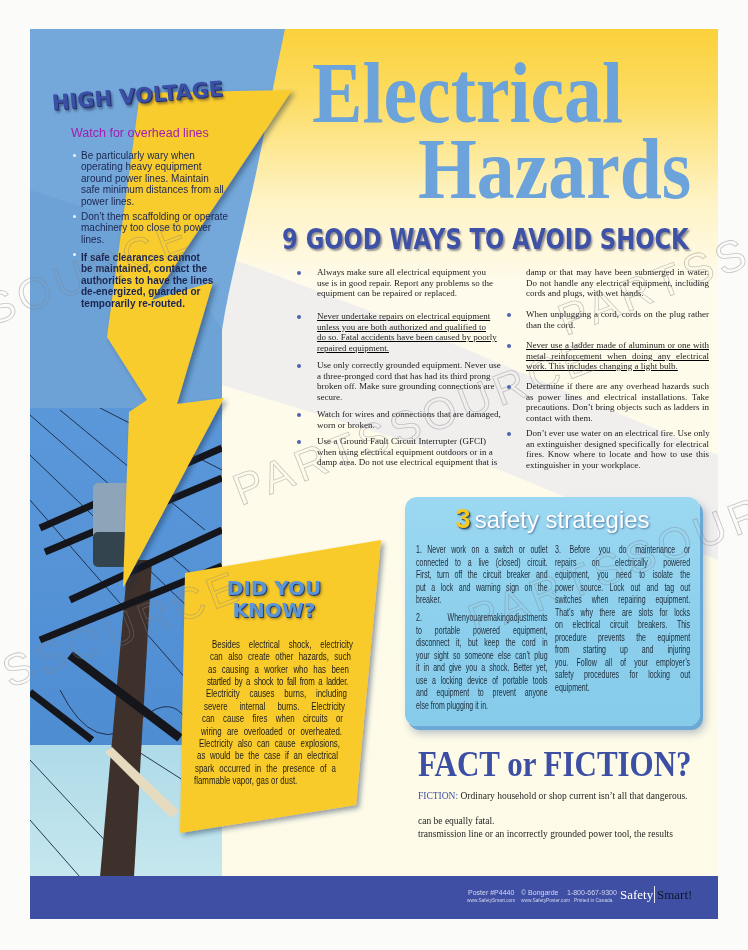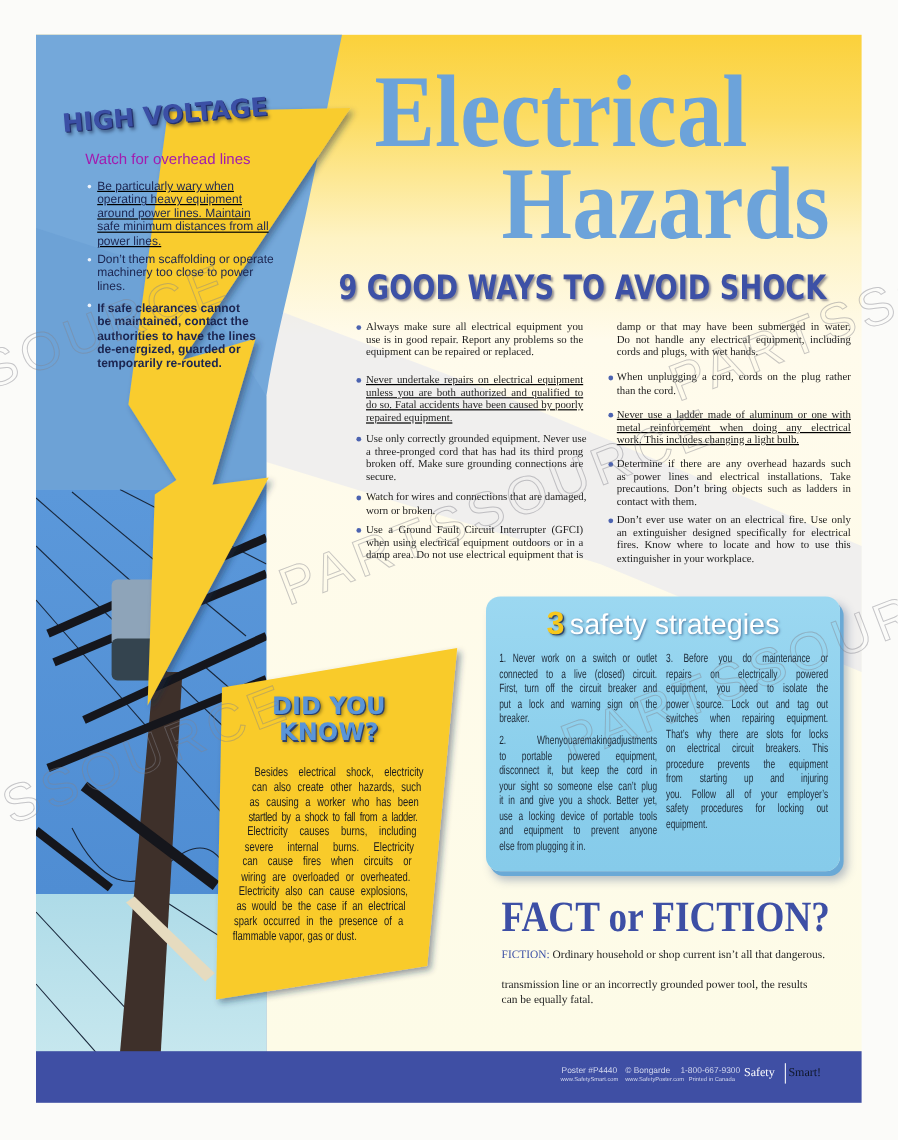--- a/index.html
+++ b/index.html
@@ -11,21 +11,21 @@
   .heavy{position:absolute;font-family:"DejaVu Sans",sans-serif;font-weight:bold;white-space:nowrap;}
   .hv-heading{left:52px;top:93px;font-size:21px;line-height:21px;color:#3b4fa5;text-shadow:1px 1px 0 #23306a,2px 3px 3px rgba(0,0,30,0.45);transform:rotate(-4.8deg);transform-origin:0 50%;}
   .hv-sub{position:absolute;left:71px;top:126px;font-size:12.5px;line-height:14px;color:#a21caf;white-space:nowrap;}
   .hv-block{position:absolute;left:81px;}
   .hv-line{font-size:10px;line-height:11.4px;color:#1b2550;white-space:nowrap;}
   .hv-dot{position:absolute;left:73px;width:3px;height:3px;border-radius:50%;background:#eef3fb;}
   .gw-heading{left:282px;top:226px;font-size:28px;line-height:28px;color:#3d51a6;text-shadow:2px 2px 2px rgba(20,20,60,0.45);transform:scaleX(0.81);transform-origin:left top;}
   .gw-item{position:absolute;}
   .gw-item.left{left:305px;width:181px;}
   .gw-item.right{left:514px;width:195px;}
-  .gw-line{font-family:"Liberation Serif",serif;font-size:9px;line-height:10.5px;color:#1c1c1c;white-space:nowrap;text-align:justify;text-align-last:justify;}
+  .gw-line{font-family:"Liberation Serif",serif;font-size:9px;line-height:10.5px;color:#1c1c1c;white-space:nowrap;text-align:justify;text-align-last:justify;margin-left:12px;}
   .gw-line.last{text-align-last:left;}
   .gw-dot{position:absolute;width:4px;height:4px;border-radius:50%;background:#4c63b0;}
   
   .ss-box{position:absolute;left:405px;top:497px;width:295px;height:229px;border-radius:12px;background:linear-gradient(180deg,#9cd8f1 0%,#8bcfec 60%,#86cbea 100%);box-shadow:3px 4px 0 #6aa9d6,5px 7px 8px rgba(40,70,120,0.35);}
   .ss-title{position:absolute;left:405px;top:504px;width:295px;text-align:center;line-height:30px;white-space:nowrap;}
   .ss-num{font-size:27px;font-weight:bold;color:#f6c81c;text-shadow:1px 1px 0 #2a4470,2px 2px 2px rgba(0,0,0,0.4);}
   .ss-text{font-size:24px;color:#ffffff;text-shadow:1px 1px 2px rgba(30,60,110,0.6);}
   .ss-col{position:absolute;top:544px;transform:scaleX(0.7);transform-origin:left top;}
   .ss-line{font-size:10px;line-height:12.5px;color:#1e2a38;white-space:nowrap;text-align:justify;text-align-last:justify;}
   .ss-line.last{text-align-last:left;}
@@ -36,21 +36,21 @@
   .dyk-line.tight{letter-spacing:-0.35px;}
   
   .fof-title{position:absolute;left:418px;top:746px;font-family:"Liberation Serif",serif;font-weight:bold;font-size:36px;line-height:36px;color:#3d4fa5;white-space:nowrap;transform:scaleX(0.86);transform-origin:left top;}
   .fof-text{position:absolute;left:418px;font-family:"Liberation Serif",serif;font-size:9.5px;line-height:12.5px;color:#1e1e1e;white-space:nowrap;}
   .fof-label{color:#3d51a6;}
   
   .footer{position:absolute;left:30px;top:876px;width:688px;height:43px;background:#3f4fa4;}
   .ft{position:absolute;color:#d3d8ef;white-space:nowrap;}
   .ft.s{font-size:7px;line-height:8px;}
   .ft.t{font-size:4.8px;line-height:6px;}
-  .ft-brand{position:absolute;top:887px;font-family:"Liberation Serif",serif;font-size:10px;line-height:16px;white-space:nowrap;}
+  .ft-brand{position:absolute;top:887px;font-family:"Liberation Serif",serif;font-size:13px;line-height:16px;white-space:nowrap;}
   .ft-div{position:absolute;left:654px;top:886px;width:1px;height:17px;background:#e6e8f2;}
   
   .wm{position:absolute;font-family:"Liberation Sans",sans-serif;font-size:44px;line-height:44px;letter-spacing:5px;color:transparent;-webkit-text-stroke:0.8px rgba(130,130,140,0.45);white-space:nowrap;transform:rotate(-21deg);transform-origin:left center;pointer-events:none;}
 </style>
 </head>
 <body>
 
 <svg class="layer" width="748" height="950" viewBox="0 0 748 950">
   <defs>
     <linearGradient id="yel" x1="0" y1="29" x2="0" y2="876" gradientUnits="userSpaceOnUse">
@@ -122,21 +122,21 @@
   <polygon points="185,573 381,540 356,805 180,833" fill="#f9cb2c" filter="url(#sh)"></polygon>
 </svg>
 
 <div class="title" style="left:312px;top:50px;">Electrical</div>
 <div class="title" style="left:418px;top:126px;">Hazards</div>
 
 <div class="heavy hv-heading">HIGH VOLTAGE</div>
 <div class="hv-sub">Watch for overhead lines</div>
 
 <span class="hv-dot" style="top:154px;"></span>
-<div class="hv-block" style="top:150px;text-decoration:underline;">
+<div class="hv-block" style="top:150px;">
   <div class="hv-line">Be particularly wary when</div>
   <div class="hv-line">operating heavy equipment</div>
   <div class="hv-line">around power lines. Maintain</div>
   <div class="hv-line">safe minimum distances from all</div>
   <div class="hv-line">power lines.</div>
 </div>
 <span class="hv-dot" style="top:215px;"></span>
 <div class="hv-block" style="top:211px;">
   <div class="hv-line">Don’t them scaffolding or operate</div>
   <div class="hv-line">machinery too close to power</div>
@@ -270,22 +270,22 @@
     <div class="ss-line">safety procedures for locking out</div>
     <div class="ss-line last">equipment.</div>
   </div>
 </div>
 
 <div class="fof-title">FACT or FICTION?</div>
 <div class="fof-text" style="top:790px;">
   <span class="fof-label">FICTION:</span><span> Ordinary household or shop current isn’t all that dangerous.</span>
 </div>
 <div class="fof-text" style="top:815px;">
+  <div>can be equally fatal.</div>
   <div>transmission line or an incorrectly grounded power tool, the results</div>
-  <div>can be equally fatal.</div>
 </div>
 
 <div class="footer"></div>
 <div class="ft s" style="left:468px;top:889px;">Poster #P4440</div>
 <div class="ft t" style="left:467px;top:898px;">www.SafetySmart.com</div>
 <div class="ft s" style="left:521px;top:889px;">© Bongarde</div>
 <div class="ft t" style="left:521px;top:898px;">www.SafetyPoster.com</div>
 <div class="ft s" style="left:567px;top:889px;">1-800-667-9300</div>
 <div class="ft t" style="left:574px;top:898px;">Printed in Canada</div>
 <div class="ft-brand" style="left:620px;color:#ffffff;">Safety</div>

